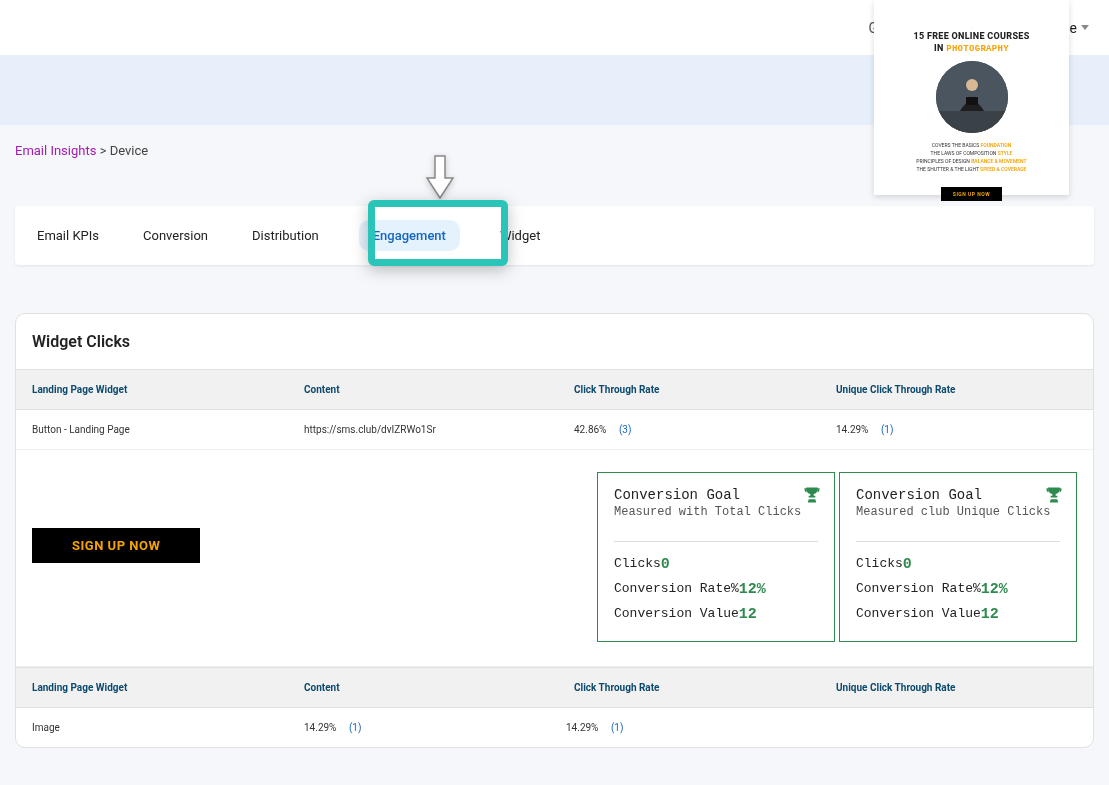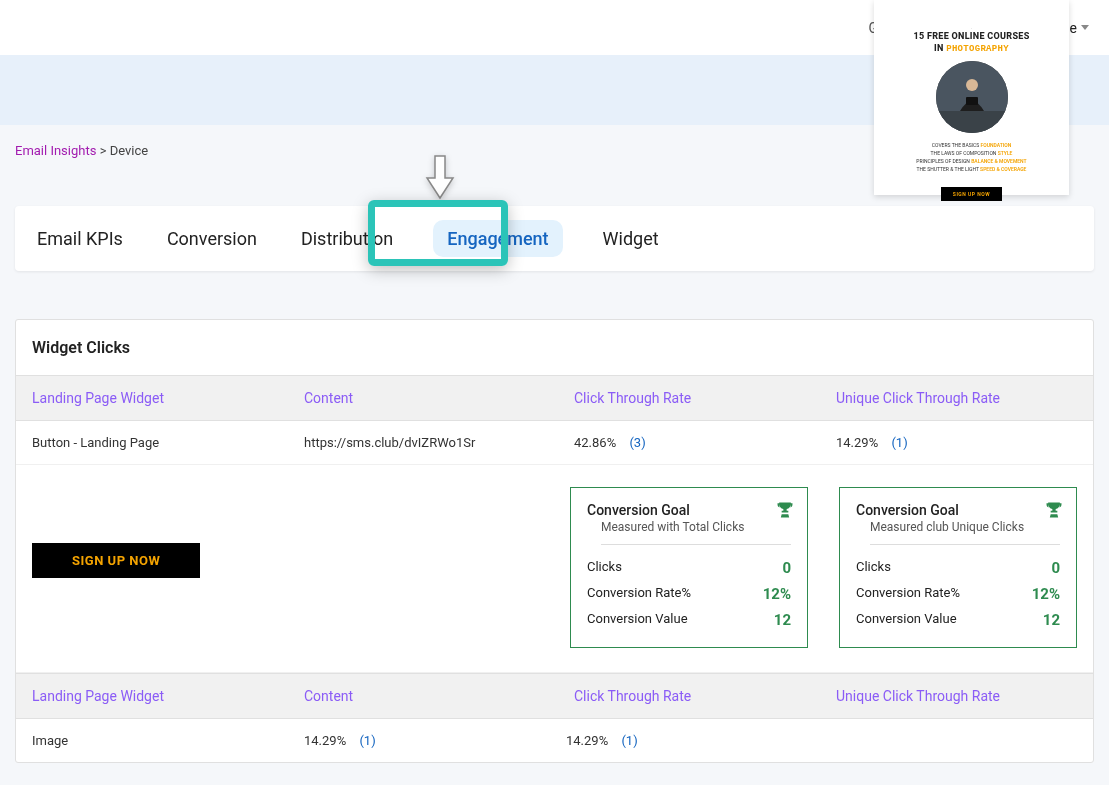--- a/index.html
+++ b/index.html
@@ -121,21 +121,21 @@
       background: #fff;
       border-radius: 4px;
       box-shadow: 0 1px 3px rgba(0,0,0,0.08);
       padding: 14px 18px;
       display: flex;
       gap: 36px;
       align-items: center;
       position: relative;
     }
     .tab {
-      font-size: 18px;
+      font-size: 13px;
       color: #222;
       cursor: pointer;
       padding: 8px 4px;
     }
     .tab.active {
       color: #1565c0;
       font-weight: 500;
       background: #e3f2fd;
       padding: 8px 14px;
       border-radius: 10px;
@@ -155,42 +155,43 @@
       position: absolute;
       left: 410px;
       top: -52px;
       pointer-events: none;
     }
     .arrow-down svg { filter: drop-shadow(0 2px 3px rgba(0,0,0,0.2)); }
     .widget-table {
       margin-top: 48px;
       background: #fff;
       border: 1px solid #e0e0e0;
-      border-radius: 3px;
+      border-radius: 10px;
     }
     .widget-title {
       padding: 18px 16px;
       font-size: 16px;
       font-weight: 600;
     }
     .thead-row {
       display: flex;
       background: #f1f1f1;
       border-top: 1px solid #e0e0e0;
       border-bottom: 1px solid #e0e0e0;
       padding: 14px 16px;
     }
     .thead-row .col {
-      font-size: 14px;
-      color: #8b5cf6;
+      font-size: 10px;
+      color: #0c4a6e;
+      font-weight: bold;
     }
     .tbody-row {
       display: flex;
       padding: 14px 16px;
-      font-size: 13px;
+      font-size: 10px;
       color: #333;
       border-bottom: 1px solid #f0f0f0;
     }
     .col1 { width: 272px; }
     .col2 { width: 270px; }
     .col3 { width: 262px; }
     .col4 { flex: 1; }
     .blue-num {
       color: #1565c0;
       margin-left: 10px;
@@ -207,22 +208,23 @@
       color: #f4a300;
       font-weight: 700;
       font-size: 13px;
       padding: 10px 40px;
       cursor: pointer;
       margin-top: 56px;
       letter-spacing: 0.5px;
     }
     .goal-cards {
       display: flex;
-      gap: 31px;
+      gap: 4px;
       margin-left: auto;
+      font-family: Liberation Mono, monospace;
     }
     .goal-card {
       border: 1px solid #2e8b4f;
       padding: 14px 16px;
       width: 238px;
       position: relative;
     }
     .goal-card .trophy {
       position: absolute;
       right: 12px;
@@ -230,28 +232,26 @@
       color: #2e8b4f;
     }
     .goal-card .title {
       font-size: 14px;
       font-weight: 500;
       margin-bottom: 2px;
     }
     .goal-card .subtitle {
       font-size: 12px;
       color: #555;
-      padding-bottom: 10px;
+      padding-bottom: 22px;
       border-bottom: 1px solid #ddd;
       margin-bottom: 10px;
-      margin-left: 14px;
     }
     .goal-metric {
       display: flex;
-      justify-content: space-between;
       font-size: 13px;
       padding: 4px 0;
     }
     .goal-metric .val {
       color: #2e8b4f;
       font-weight: 700;
       font-size: 15px;
     }
   </style>
 </head>

